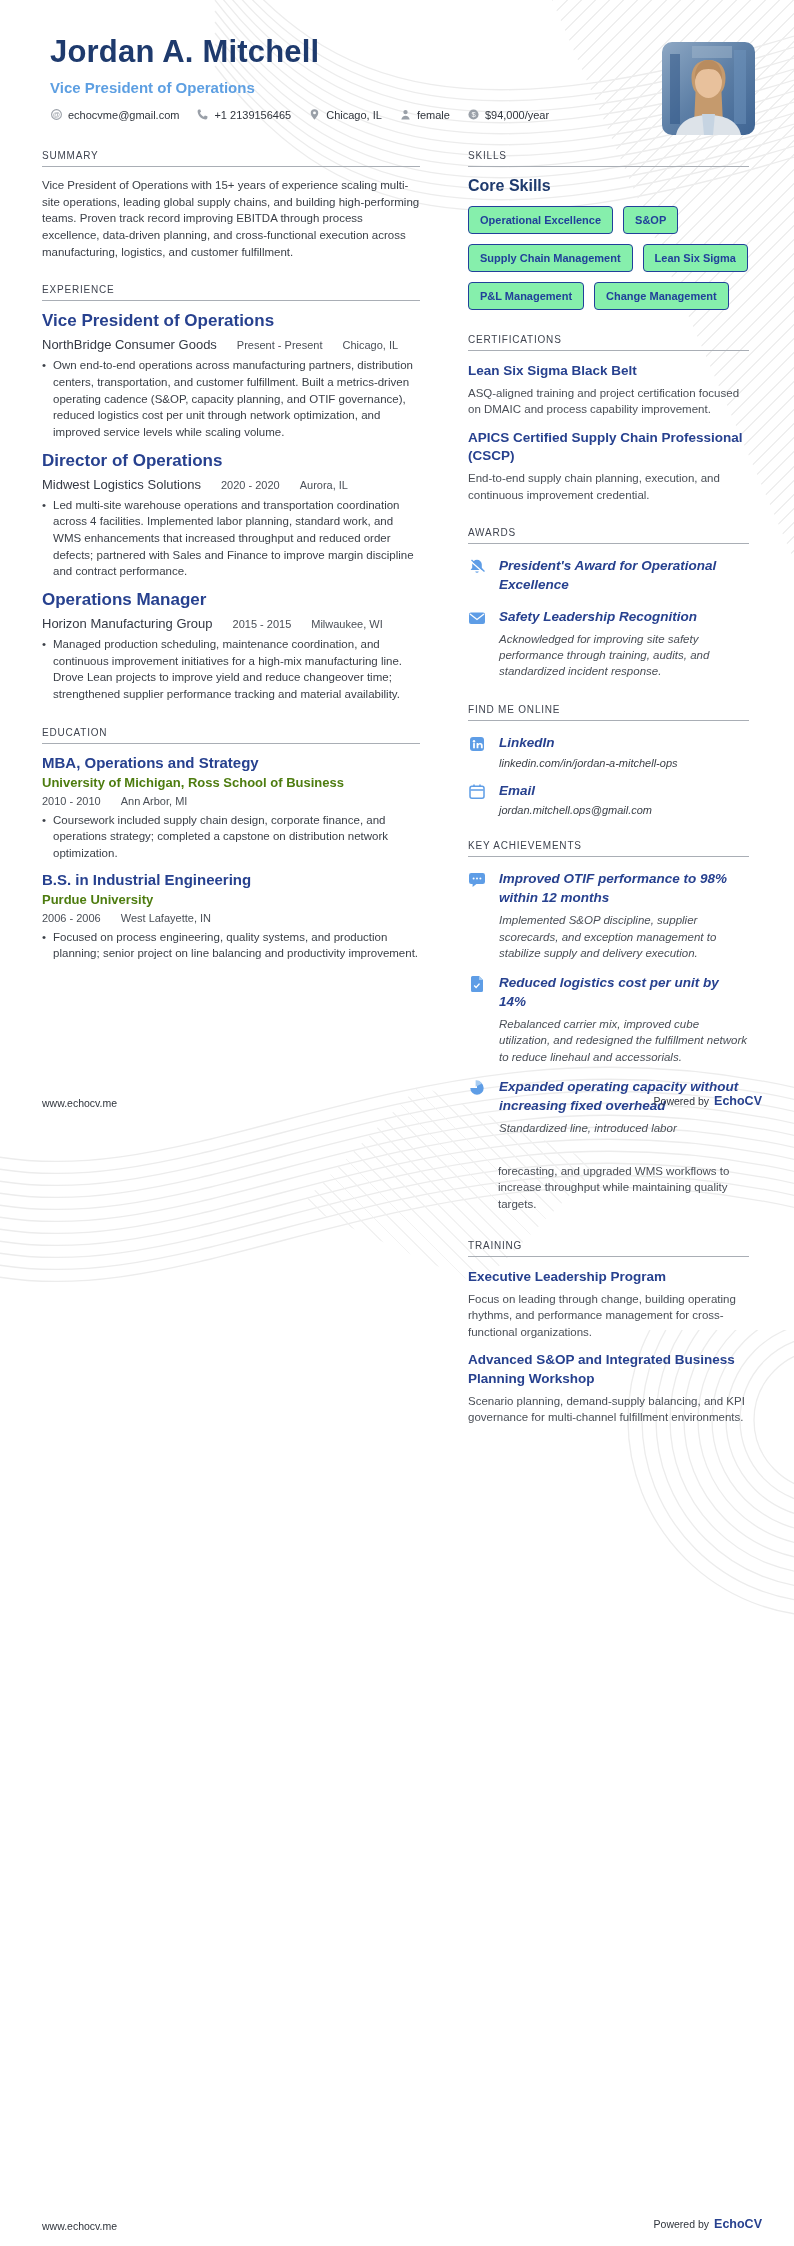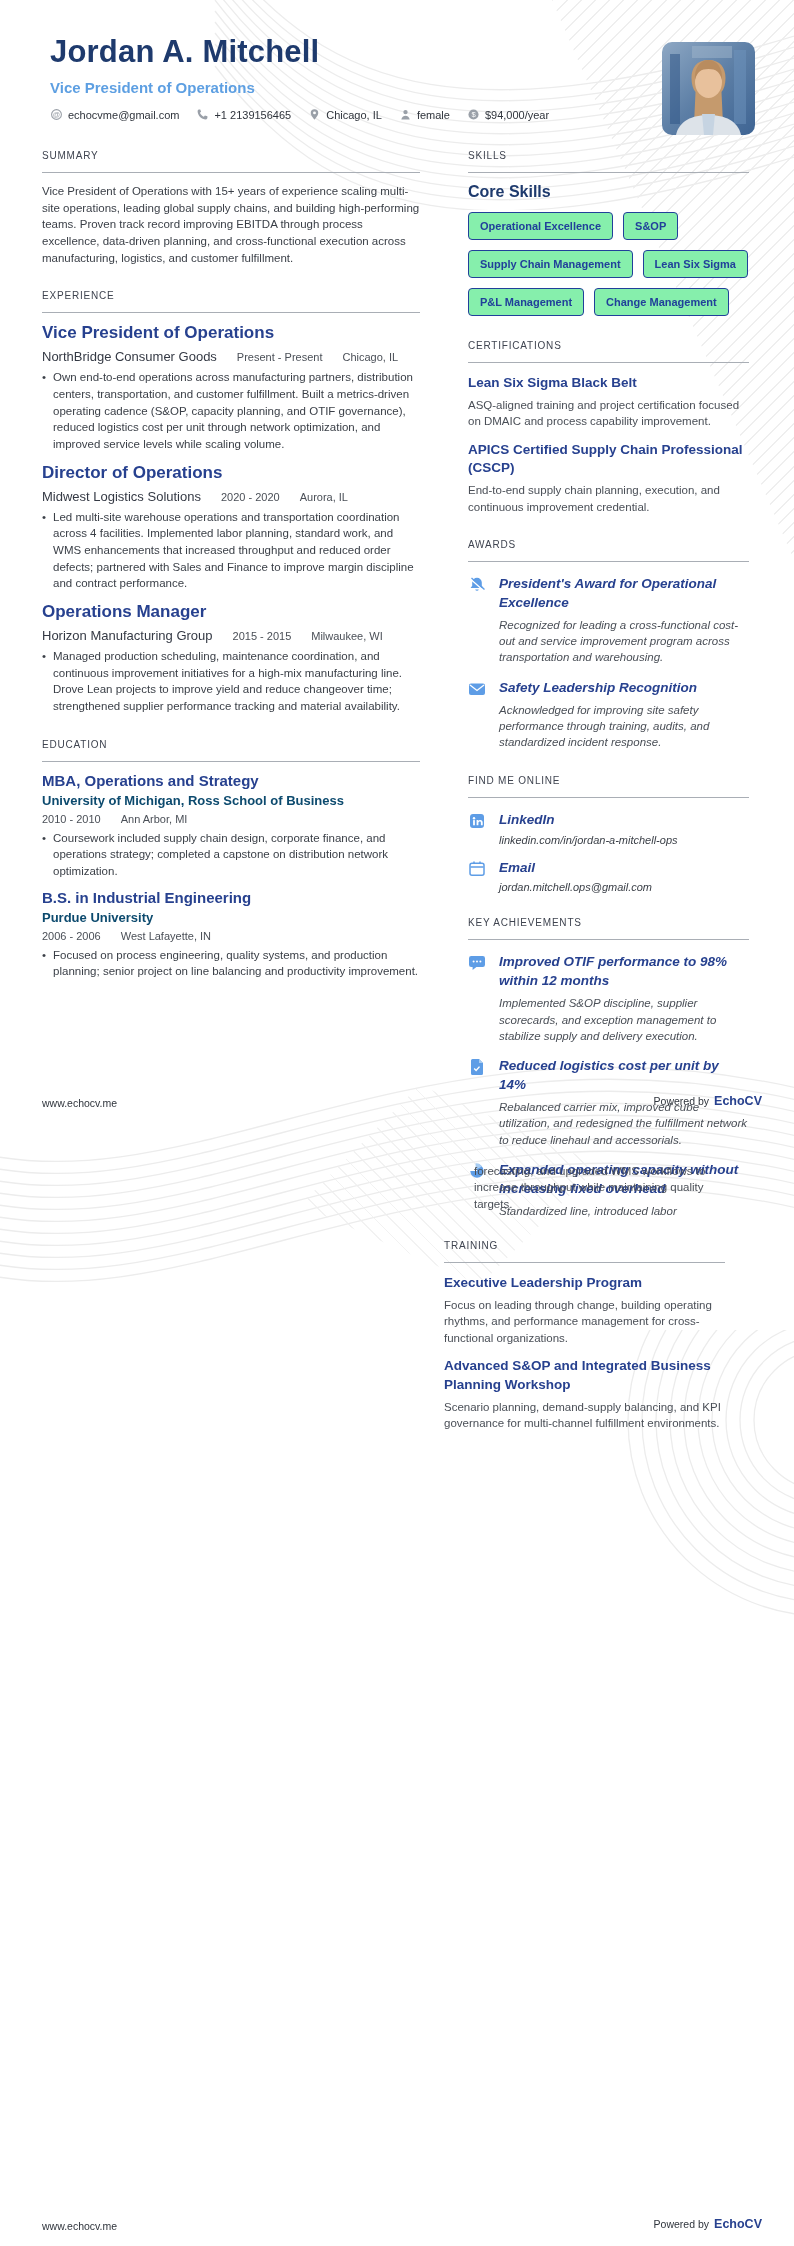--- a/index.html
+++ b/index.html
@@ -20,53 +20,53 @@
   .name{font-size:31px;font-weight:bold;color:#1e3a6d;letter-spacing:.2px;}
   .jobtitle{margin-top:9px;font-size:15px;font-weight:bold;color:#5d9fe2;}
   .contacts{margin-top:12px;display:flex;gap:17px;align-items:center;font-size:11px;color:#2f343c;white-space:nowrap;}
   .contact{display:flex;gap:5px;align-items:center;}
   .cicon{width:13px;height:13px;flex:none;display:block;}
   .avatar{position:absolute;top:42px;left:662px;width:93px;height:93px;border-radius:10px;overflow:hidden;}
 
   .cols{position:absolute;top:150px;left:42px;display:flex;gap:48px;}
   .colL{width:378px;}
   .colR{width:281px;}
-  .seclabel{font-size:10px;letter-spacing:.8px;color:#3f4450;padding-bottom:11px;
+  .seclabel{font-size:10px;letter-spacing:.8px;color:#3f4450;padding-bottom:5px;
             border-bottom:1px solid #a9aeb5;margin-bottom:10px;}
   .mt{margin-top:24px;}
   .para{font-size:11.5px;line-height:1.45;color:#3a3f47;}
 
   .xtitle{font-size:17px;font-weight:bold;color:#27418f;margin:10px 0 6px;}
   .meta{display:flex;gap:20px;align-items:baseline;margin-bottom:5px;}
   .company{font-size:13px;color:#343944;}
   .dates,.loc{font-size:11px;color:#4a4f57;}
   .bullet{display:flex;gap:7px;font-size:11.5px;line-height:1.45;color:#3a3f47;margin-bottom:6px;}
   .bdot{flex:none;}
 
   .etitle{font-size:15px;font-weight:bold;color:#27418f;margin:9px 0 4px;}
-  .school{font-size:13px;font-weight:bold;color:#0c4a6e;margin-bottom:5px;}
+  .school{font-size:13px;font-weight:bold;color:#4d7c0f;margin-bottom:5px;}
 
   .coreskills{font-size:16px;font-weight:bold;color:#1e3a6d;margin:3px 0 11px;}
   .chips{display:flex;flex-wrap:wrap;gap:10px;margin-bottom:6px;}
   .chip{border:1.5px solid #21409a;border-radius:4px;padding:7px 11px;font-size:11px;
         font-weight:bold;color:#21409a;background:#86efac;}
   .ctitle{font-size:13.5px;font-weight:bold;color:#27418f;line-height:1.4;margin:11px 0 4px;}
   .cdesc{font-size:11.5px;color:#4a4f57;line-height:1.42;margin-bottom:4px;}
 
   .irow{display:flex;gap:13px;margin:13px 0;font-style:italic;}
   .ico{width:18px;height:18px;flex:none;margin-top:1px;}
   .ititle{font-size:13.5px;font-weight:bold;color:#27418f;line-height:1.4;}
   .idesc{margin-top:4px;font-size:11.5px;color:#4a4f57;line-height:1.42;}
   .ival{margin-top:4px;font-size:11px;color:#3a3f47;}
 
   .foot-left{position:absolute;left:42px;top:1097px;font-size:10.5px;color:#2f343c;}
   .foot-right{position:absolute;right:32px;top:1094px;font-size:10.5px;color:#2f343c;display:flex;align-items:baseline;}
   .brand{color:#27418f;font-size:12.5px;font-weight:bold;margin-left:5px;}
 
-  .p2col{position:absolute;left:444px;top:40px;width:281px;}
+  .p2col{position:absolute;left:468px;top:40px;width:281px;}
   .contpara{margin-left:30px;font-size:11.5px;color:#4a4f57;line-height:1.42;}
   .p2sec{margin-top:28px;}
 </style>
 </head>
 <body>
 
 <div class="canvas">
 
   <svg class="deco" style="top:0;left:0;" width="794" height="210" viewBox="0 0 794 210">
     <defs>
@@ -301,21 +301,20 @@
 
           <div class="irow">
             <svg class="ico" viewBox="0 0 18 18">
                 <path d="M9 1.8a4.8 4.8 0 0 0-4.8 4.8v3.2L2.6 12h12.8l-1.6-2.2V6.6A4.8 4.8 0 0 0 9 1.8z" fill="#5e9de6"></path>
                 <path d="M7.2 13.4a1.9 1.9 0 0 0 3.6 0z" fill="#5e9de6"></path>
                 <line x1="2.5" y1="3" x2="15.5" y2="14.5" stroke="#fff" stroke-width="1.6"></line>
                 <line x1="3.5" y1="2" x2="16.5" y2="13.5" stroke="#5e9de6" stroke-width="1.4"></line>
               </svg>
             <div>
               <div class="ititle">President's Award for Operational Excellence</div>
-              <div class="idesc">Recognized for leading a cross-functional cost-out and service improvement program across transportation and warehousing.</div>
             </div>
           </div>
 
           <div class="irow">
             <svg class="ico" viewBox="0 0 18 18">
                 <rect x="1" y="3.5" width="16" height="11.5" rx="2" fill="#5e9de6"></rect>
                 <path d="M2 5l7 5.5L16 5" fill="none" stroke="#fff" stroke-width="1.3"></path>
               </svg>
             <div>
               <div class="ititle">Safety Leadership Recognition</div>

